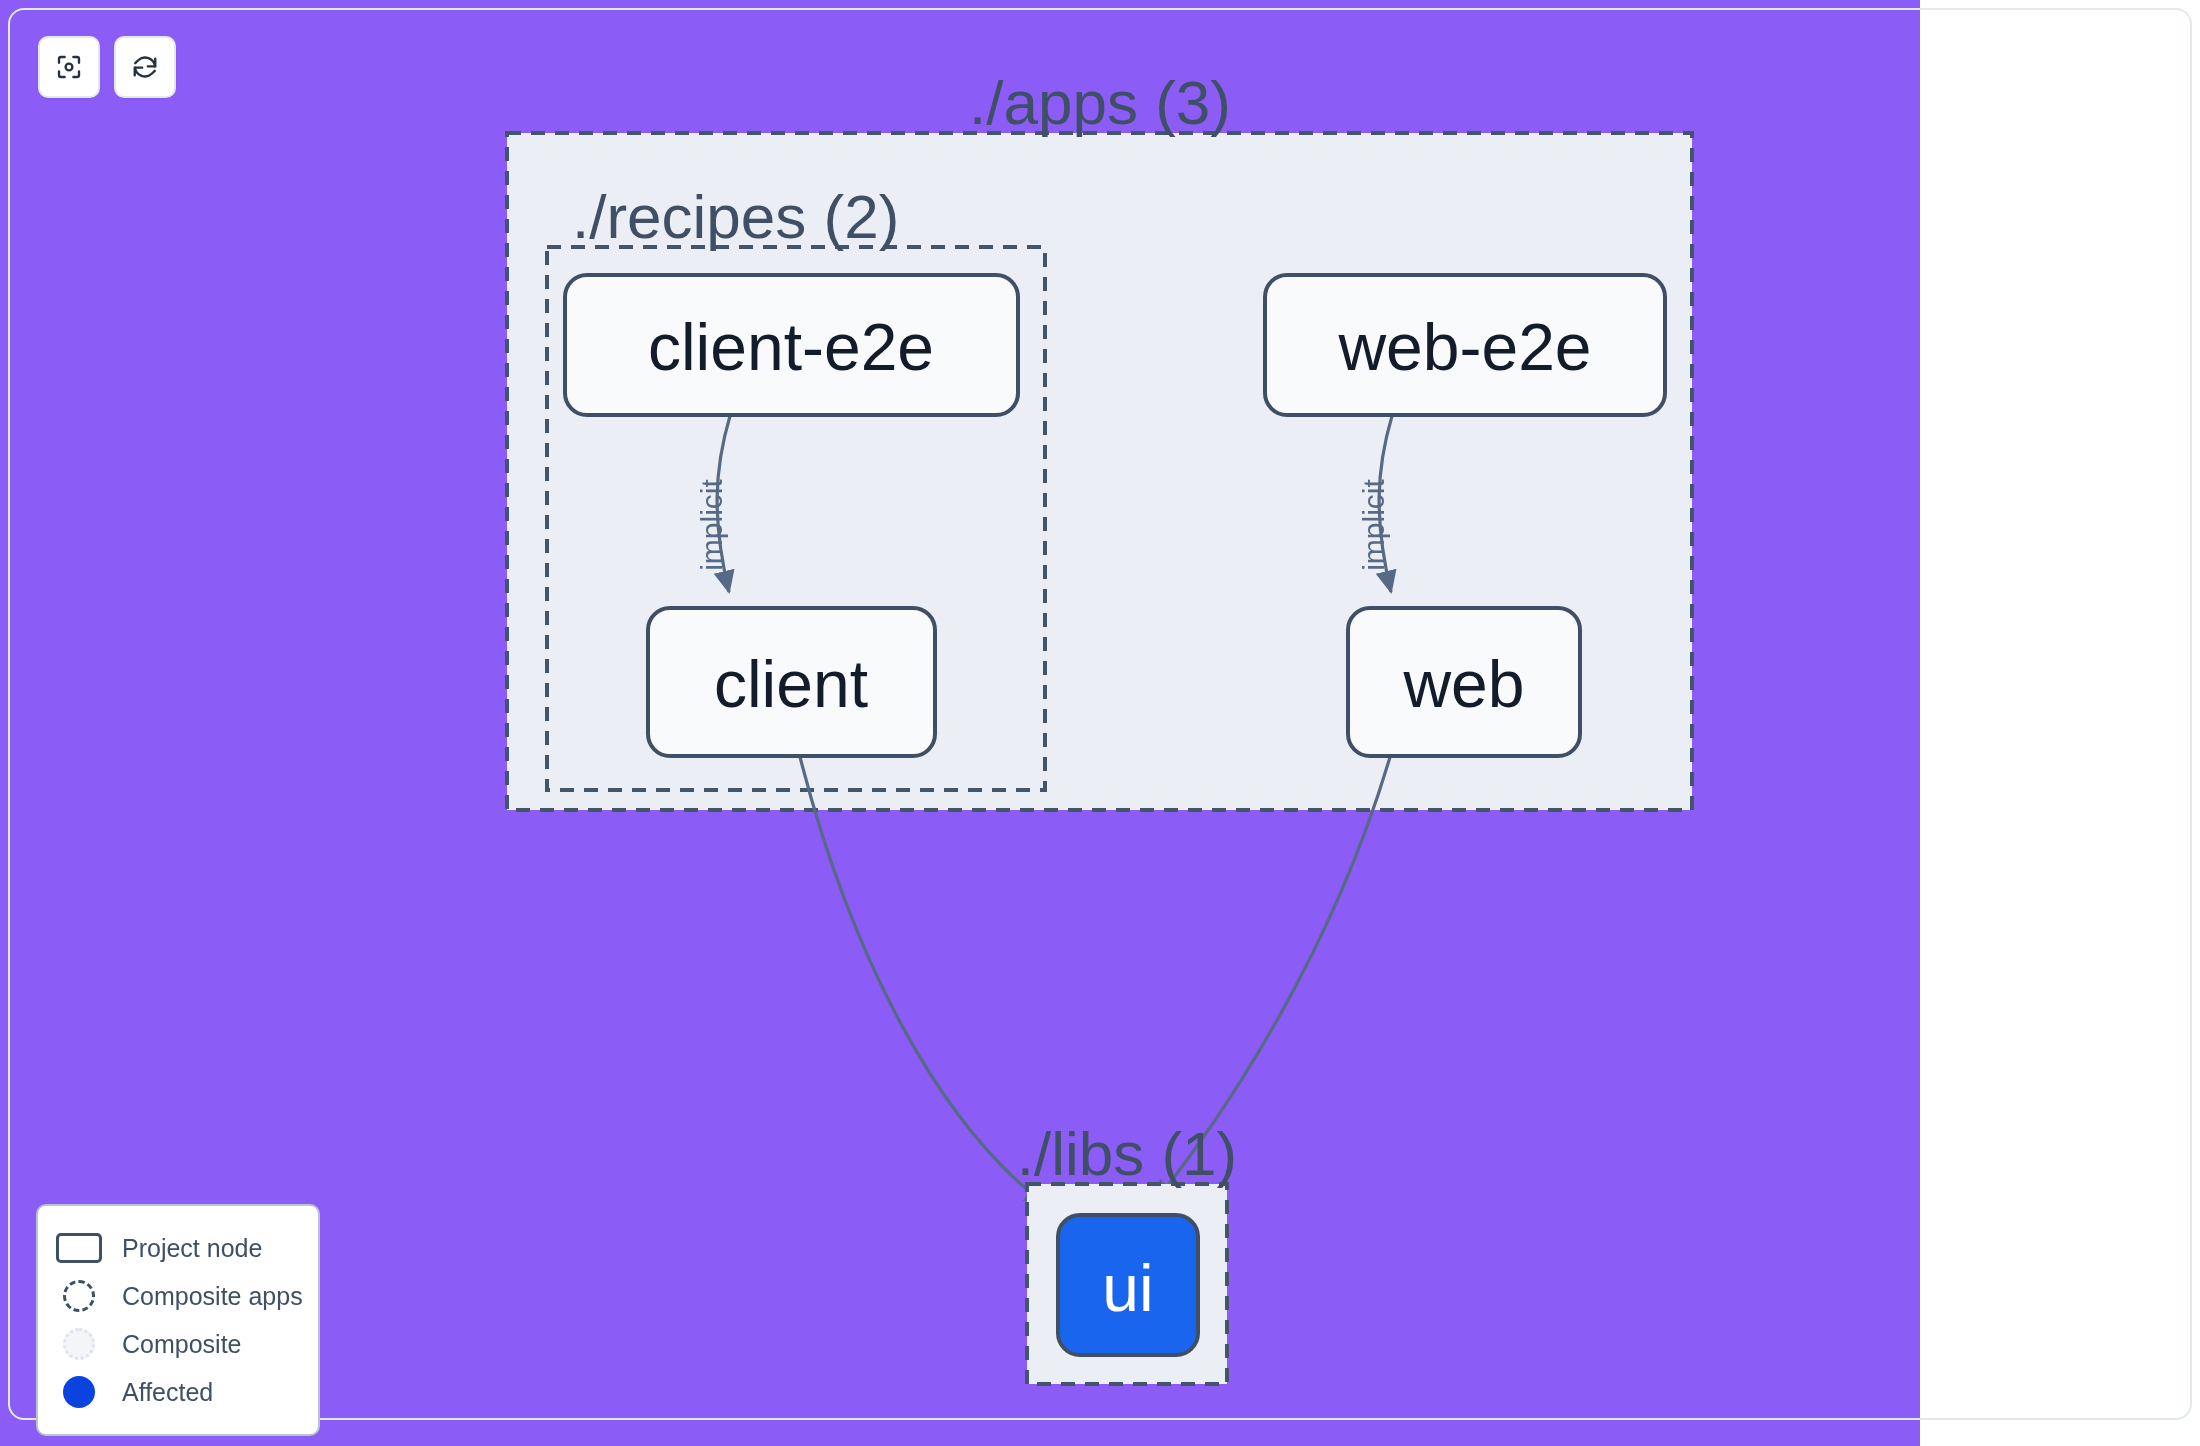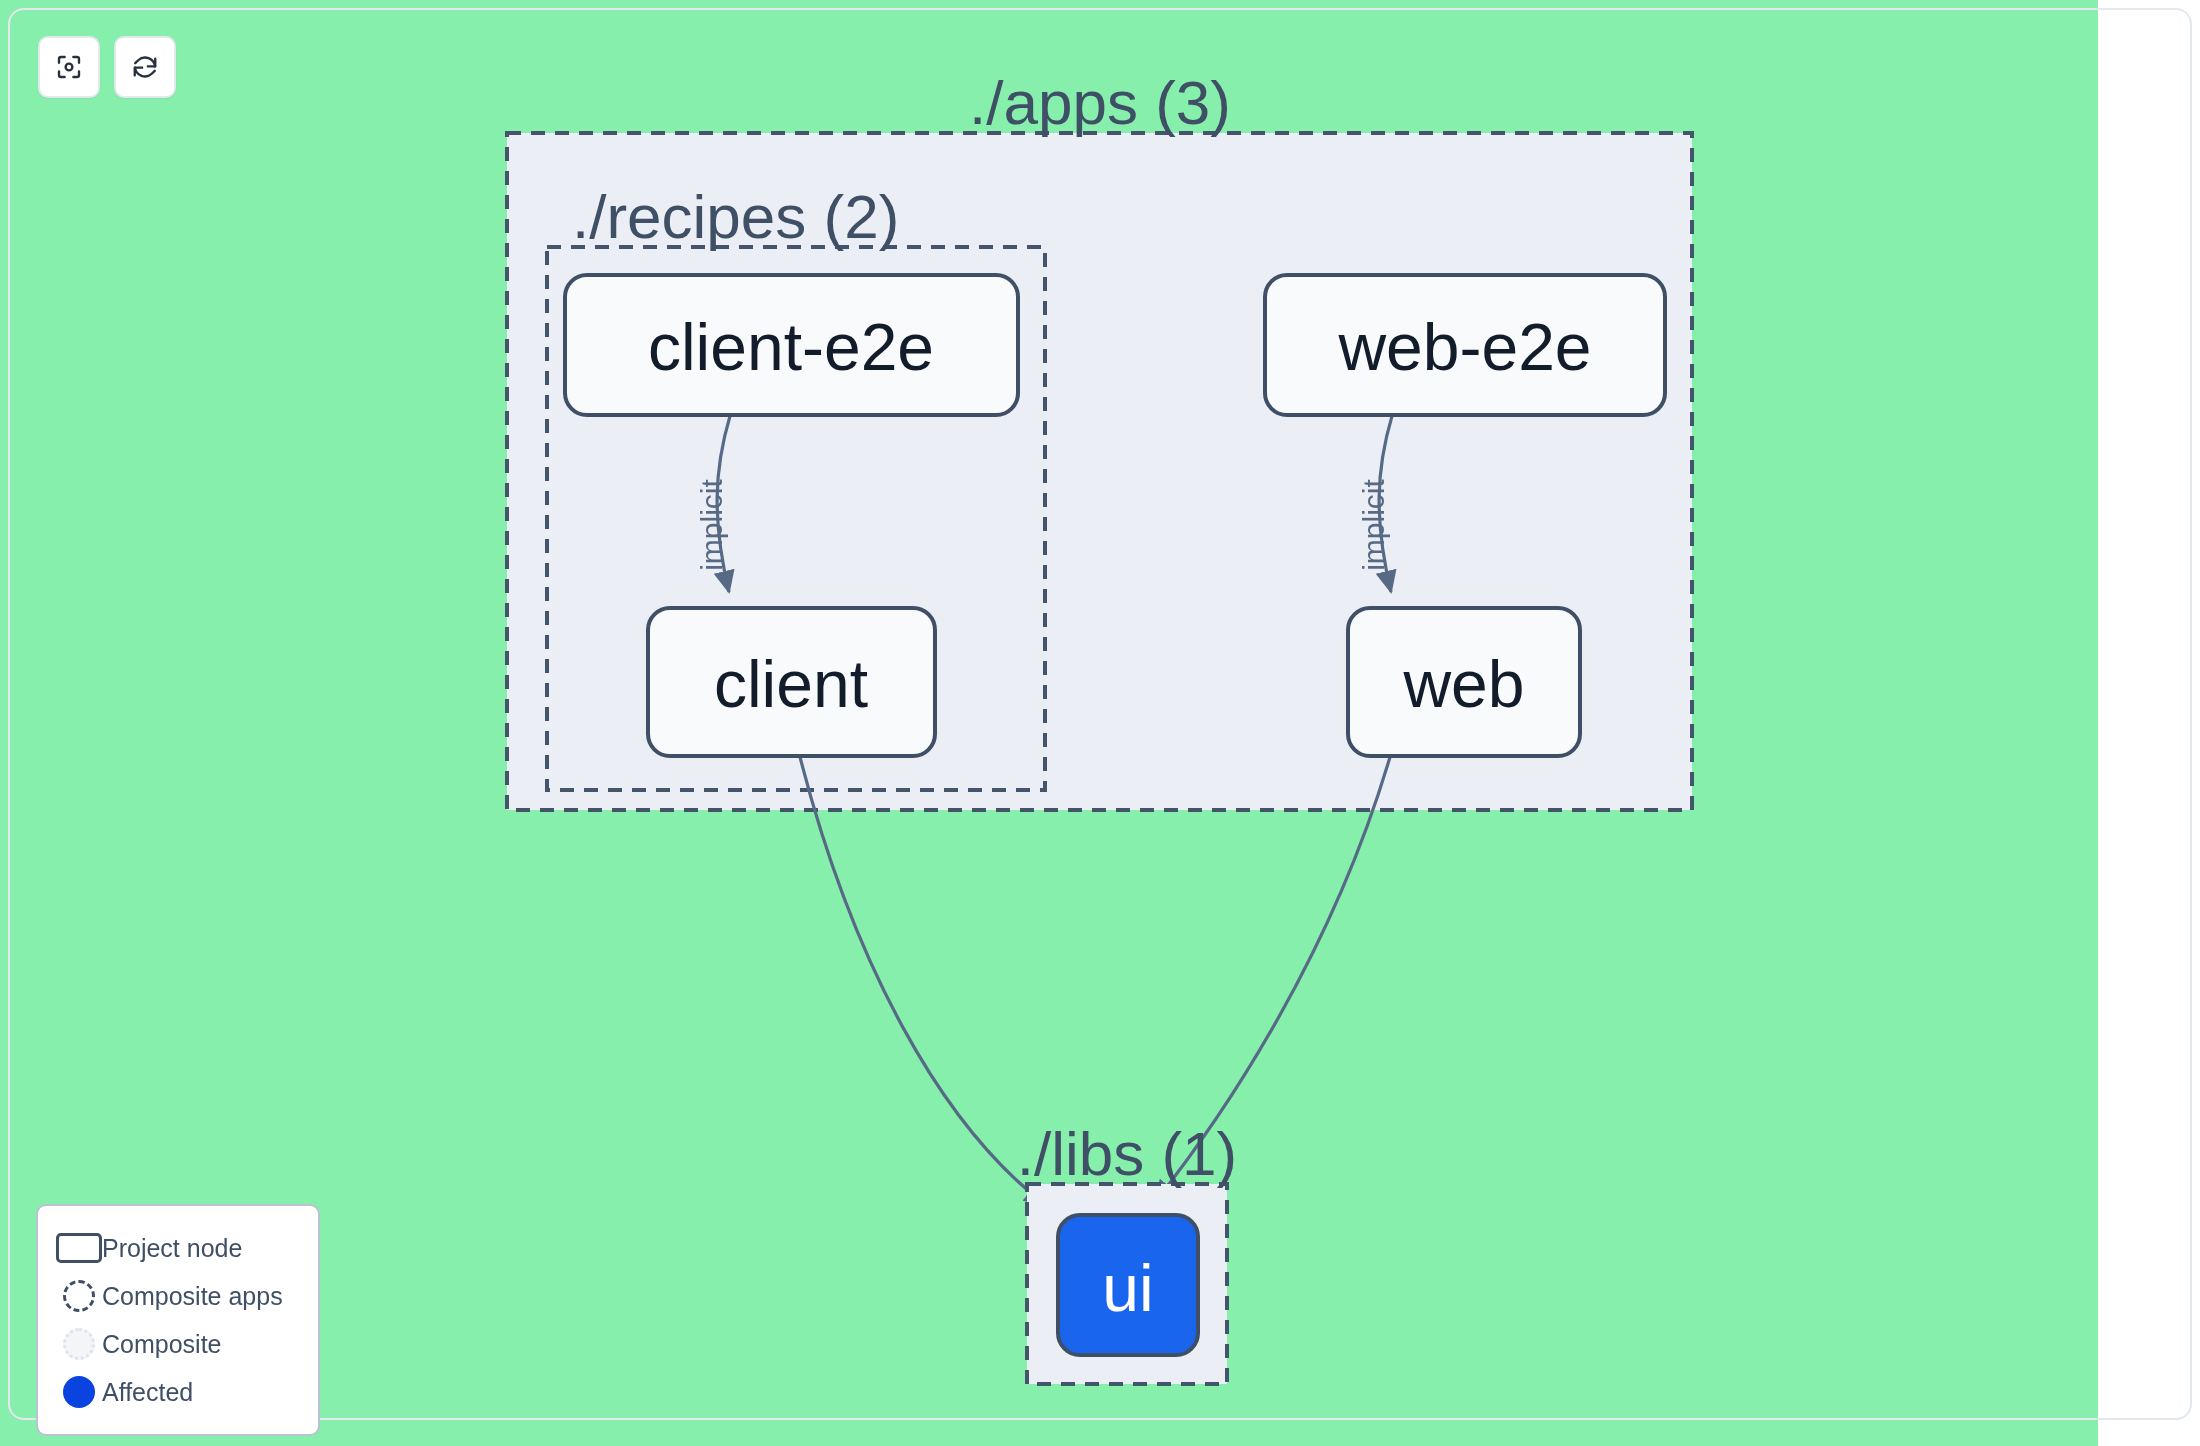--- a/index.html
+++ b/index.html
@@ -4,22 +4,22 @@
 <style>
   * { box-sizing: border-box; margin: 0; padding: 0; }
   html, body {
     width: 2200px; height: 1446px;
     background: #ffffff;
     font-family: "Liberation Sans", sans-serif;
     overflow: hidden;
   }
   #canvas {
     position: relative;
-    width: 2098px; height: 1446px;
-    background: #86efac;
+    width: 1920px; height: 1446px;
+    background: #8b5cf6;
   }
   
   .panel-frame {
     position: absolute;
     left: 8px; top: 8px;
     width: 2184px; height: 1412px;
     border: 2px solid #e3e8ef;
     border-radius: 16px;
     background: transparent;
     pointer-events: none;
@@ -114,20 +114,21 @@
     background: #ffffff;
     border: 2px solid #b9c3d1;
     border-radius: 10px;
     padding: 18px 20px 18px 18px;
     z-index: 30;
   }
   .legend-row {
     display: flex;
     align-items: center;
     height: 48px;
+    gap: 20px;
   }
   .legend-swatch {
     width: 46px; height: 34px;
     flex: 0 0 46px;
     display: flex;
     align-items: center;
     justify-content: center;
   }
   .sw-project {
     width: 46px; height: 30px;

